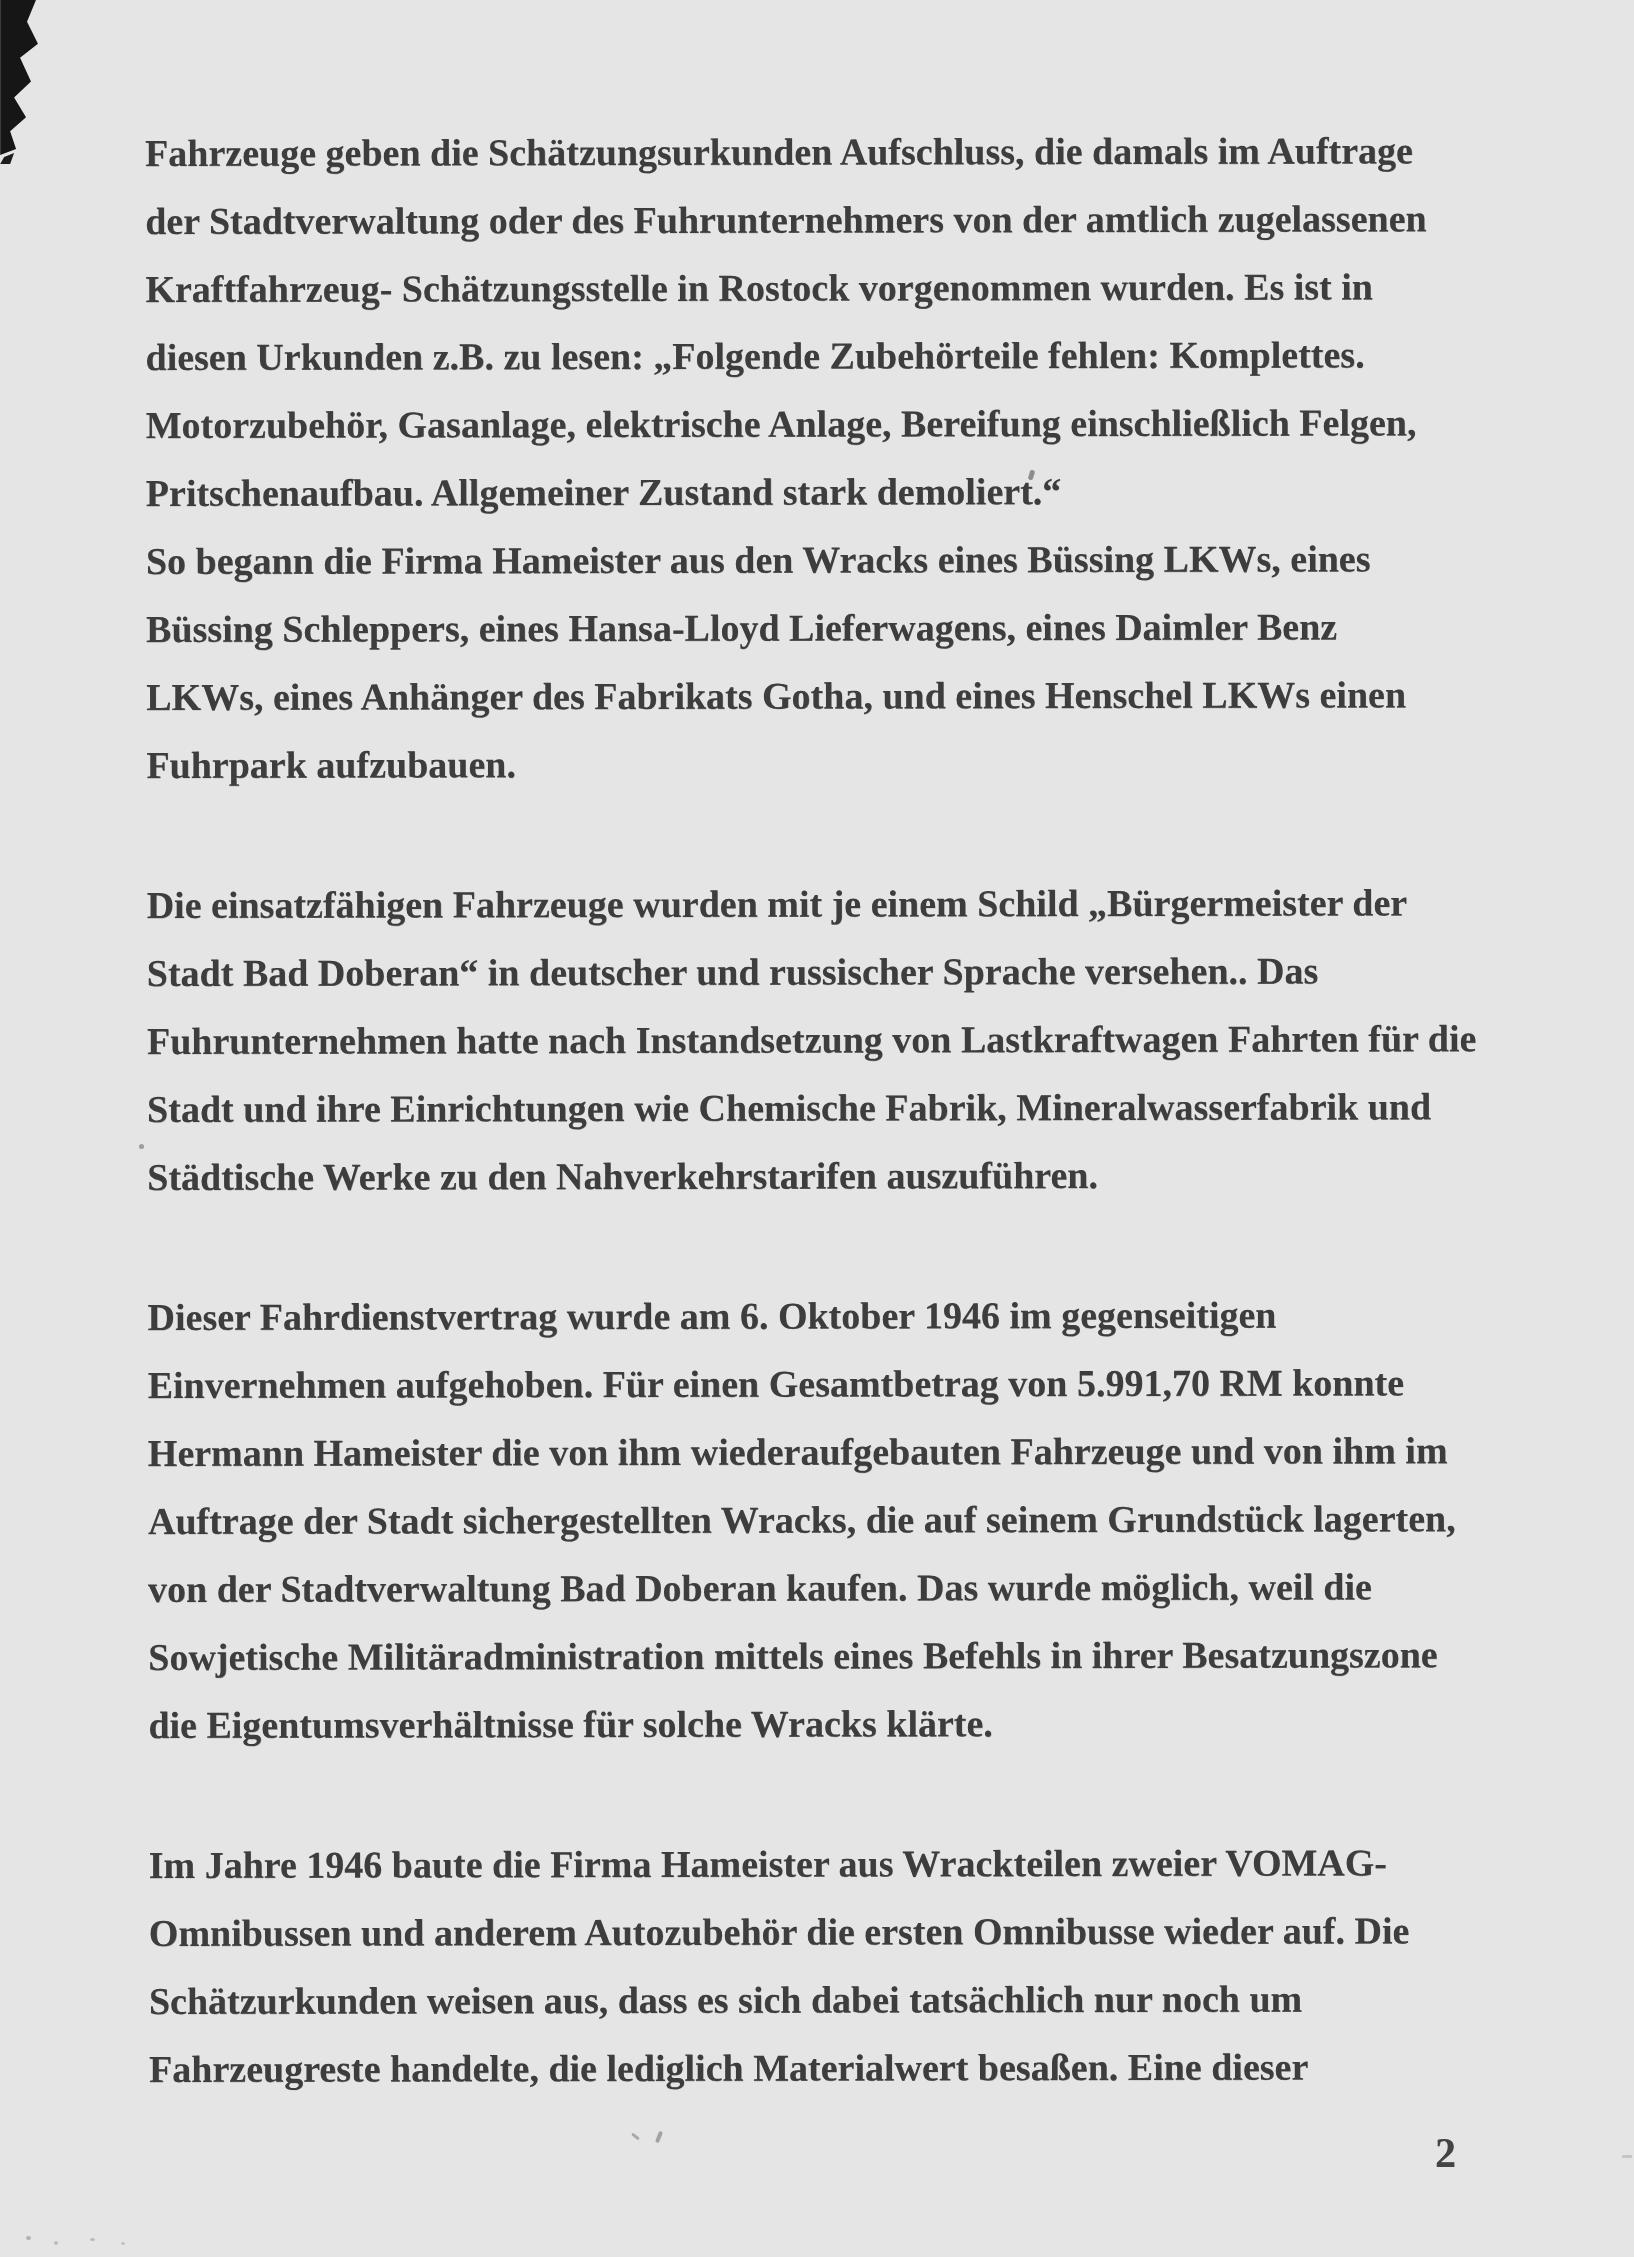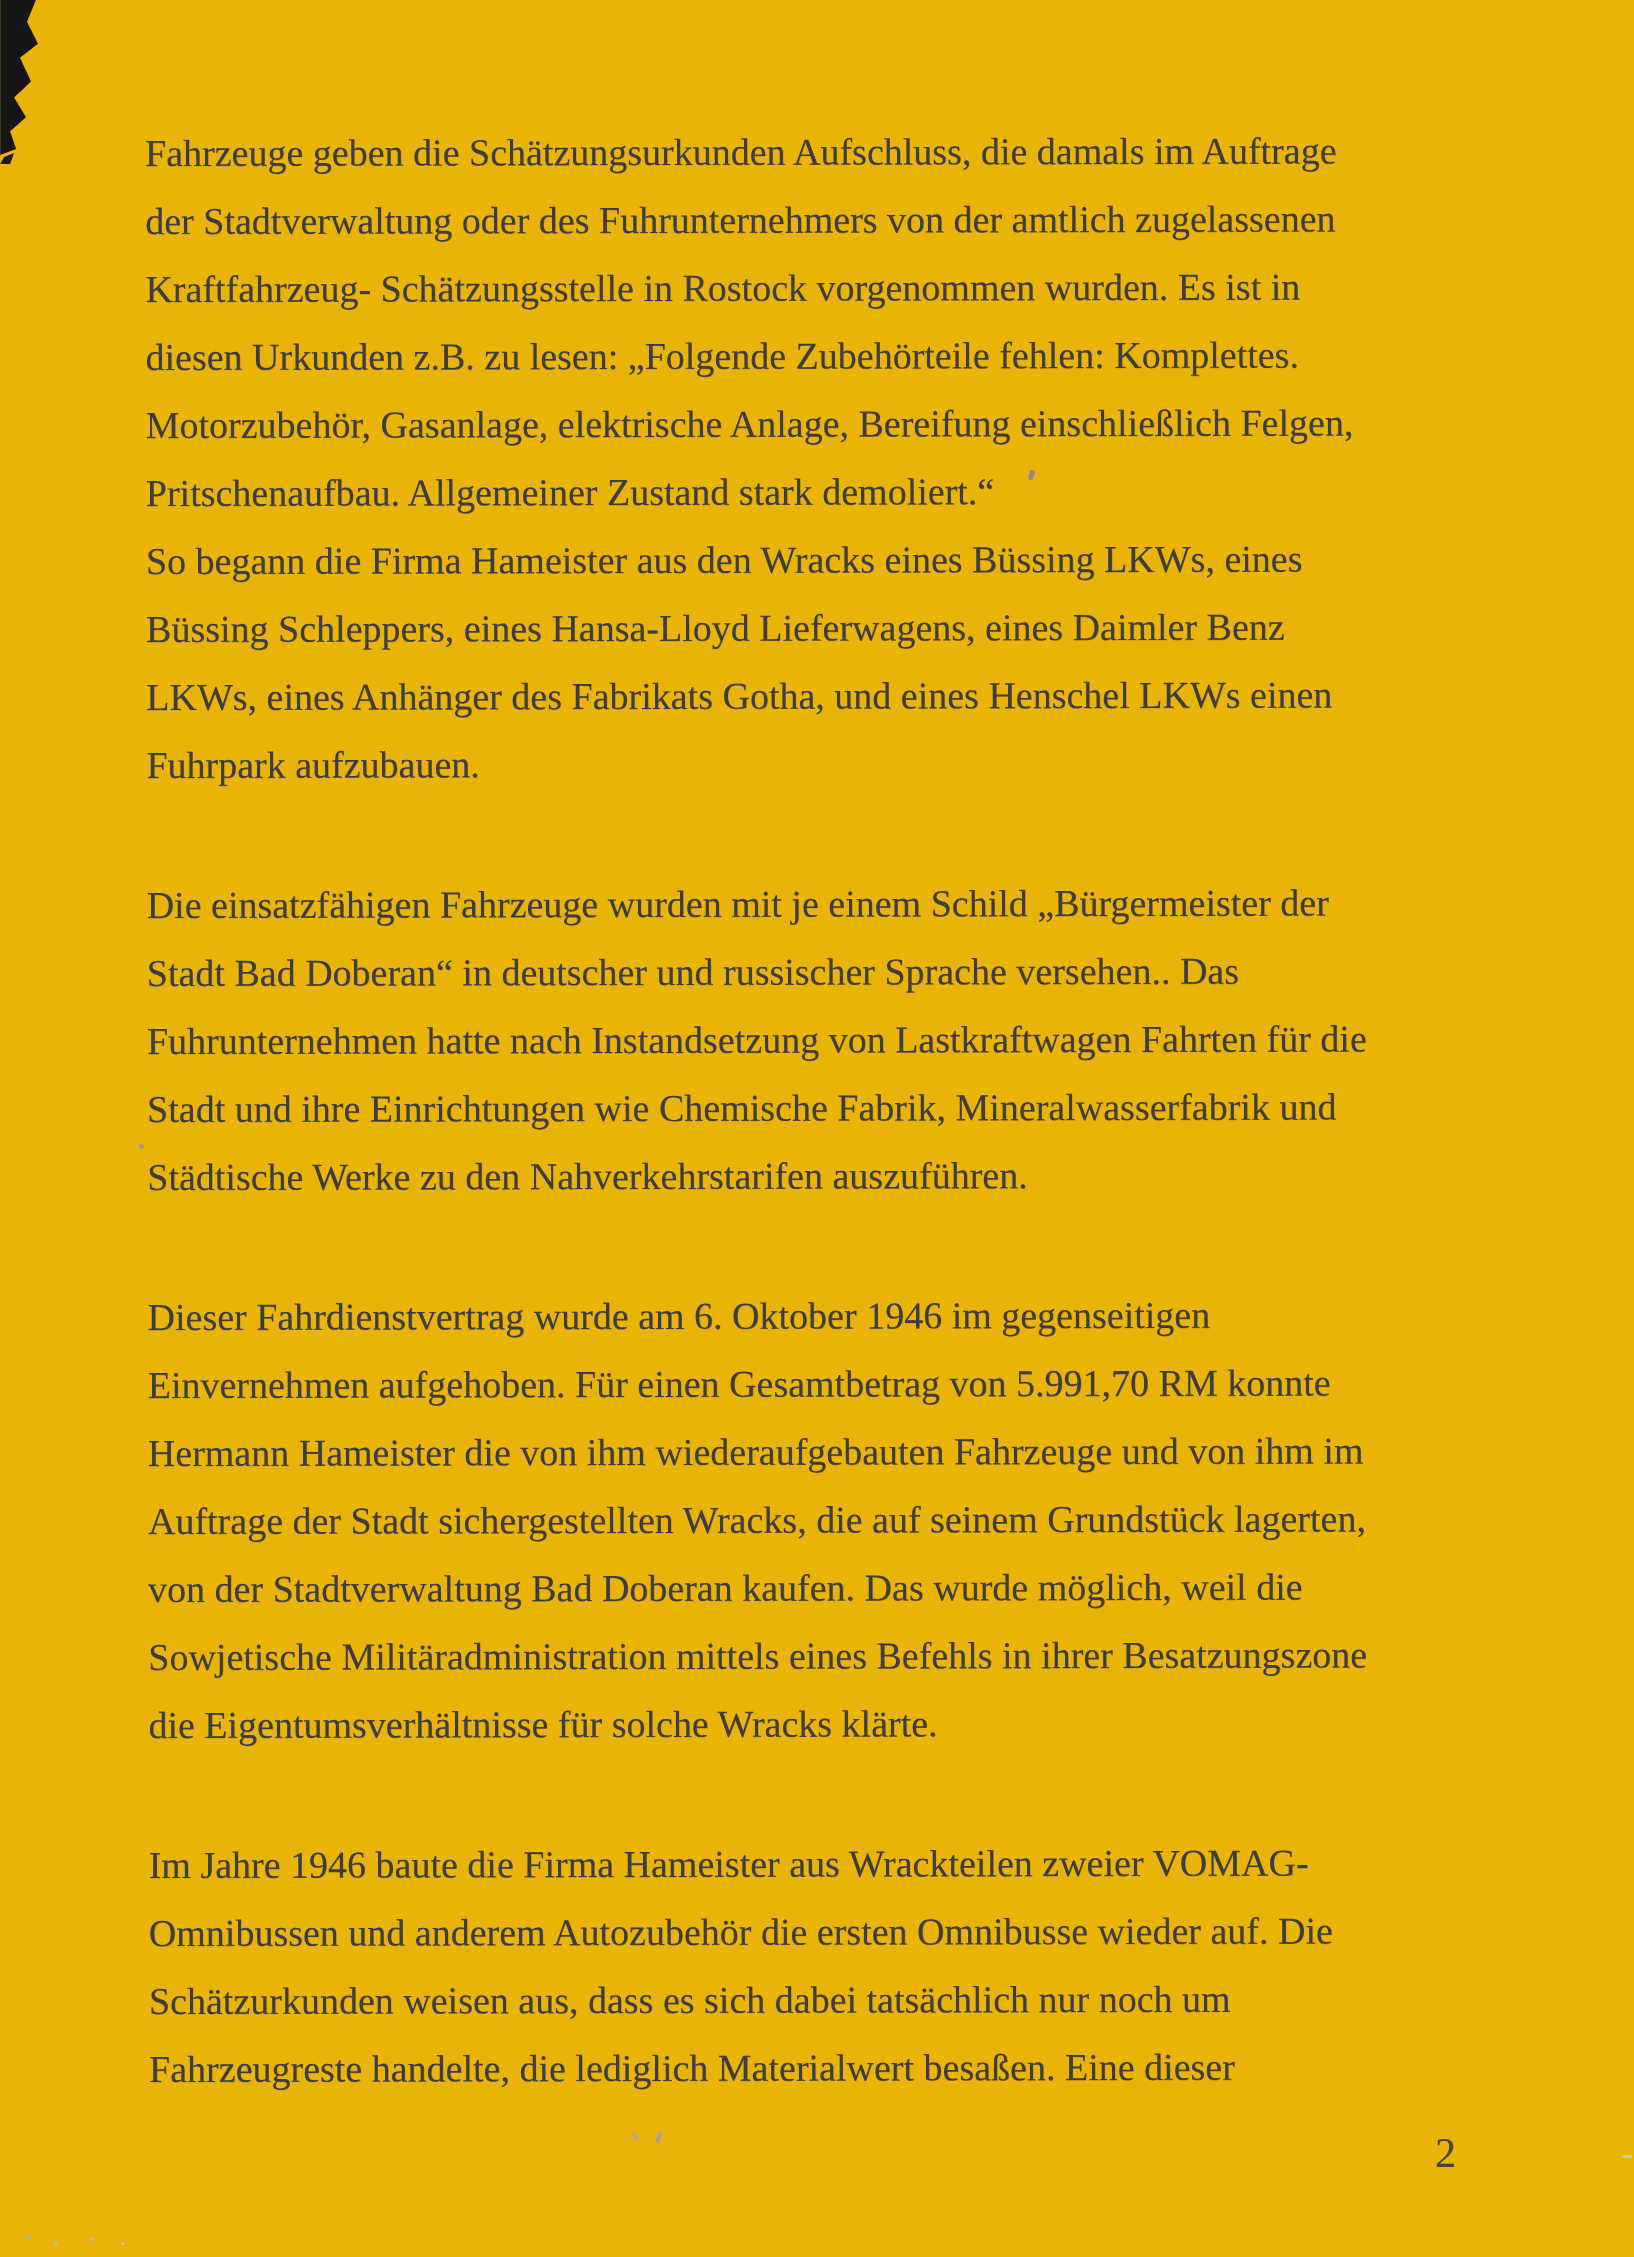--- a/index.html
+++ b/index.html
@@ -4,23 +4,24 @@
 <style>
   html, body {
     margin: 0;
     padding: 0;
     background: #ffffff;
   }
   .page {
     position: relative;
     width: 1635px;
     height: 2258px;
-    background: #eab308;
+    background: #e5e5e5;
     overflow: hidden;
     font-family: "Liberation Serif", serif;
+    font-weight: bold;
   }
   .textcol {
     position: absolute;
     left: 145px;
     top: 119px;
     width: 1393px;
     color: #3d3d3d;
     font-size: 38px;
     line-height: 68px;
     text-shadow: 0.3px 0.4px 0.6px rgba(75,75,75,0.5);

